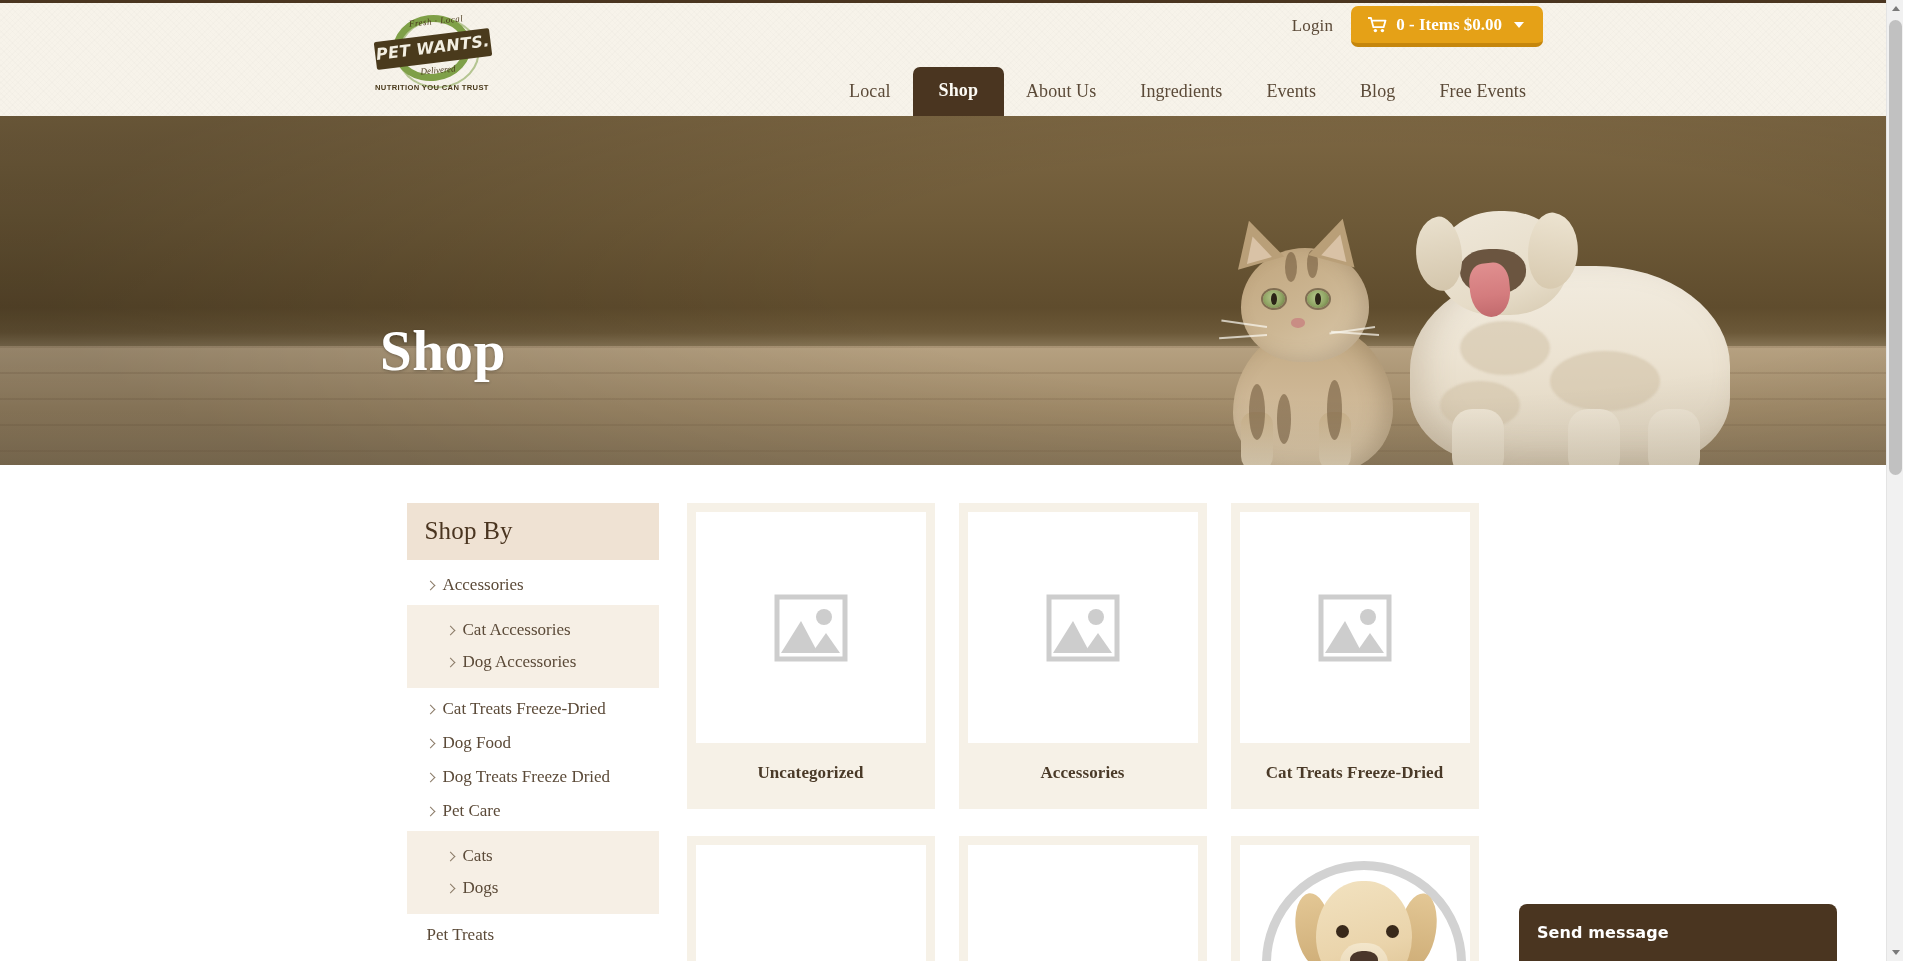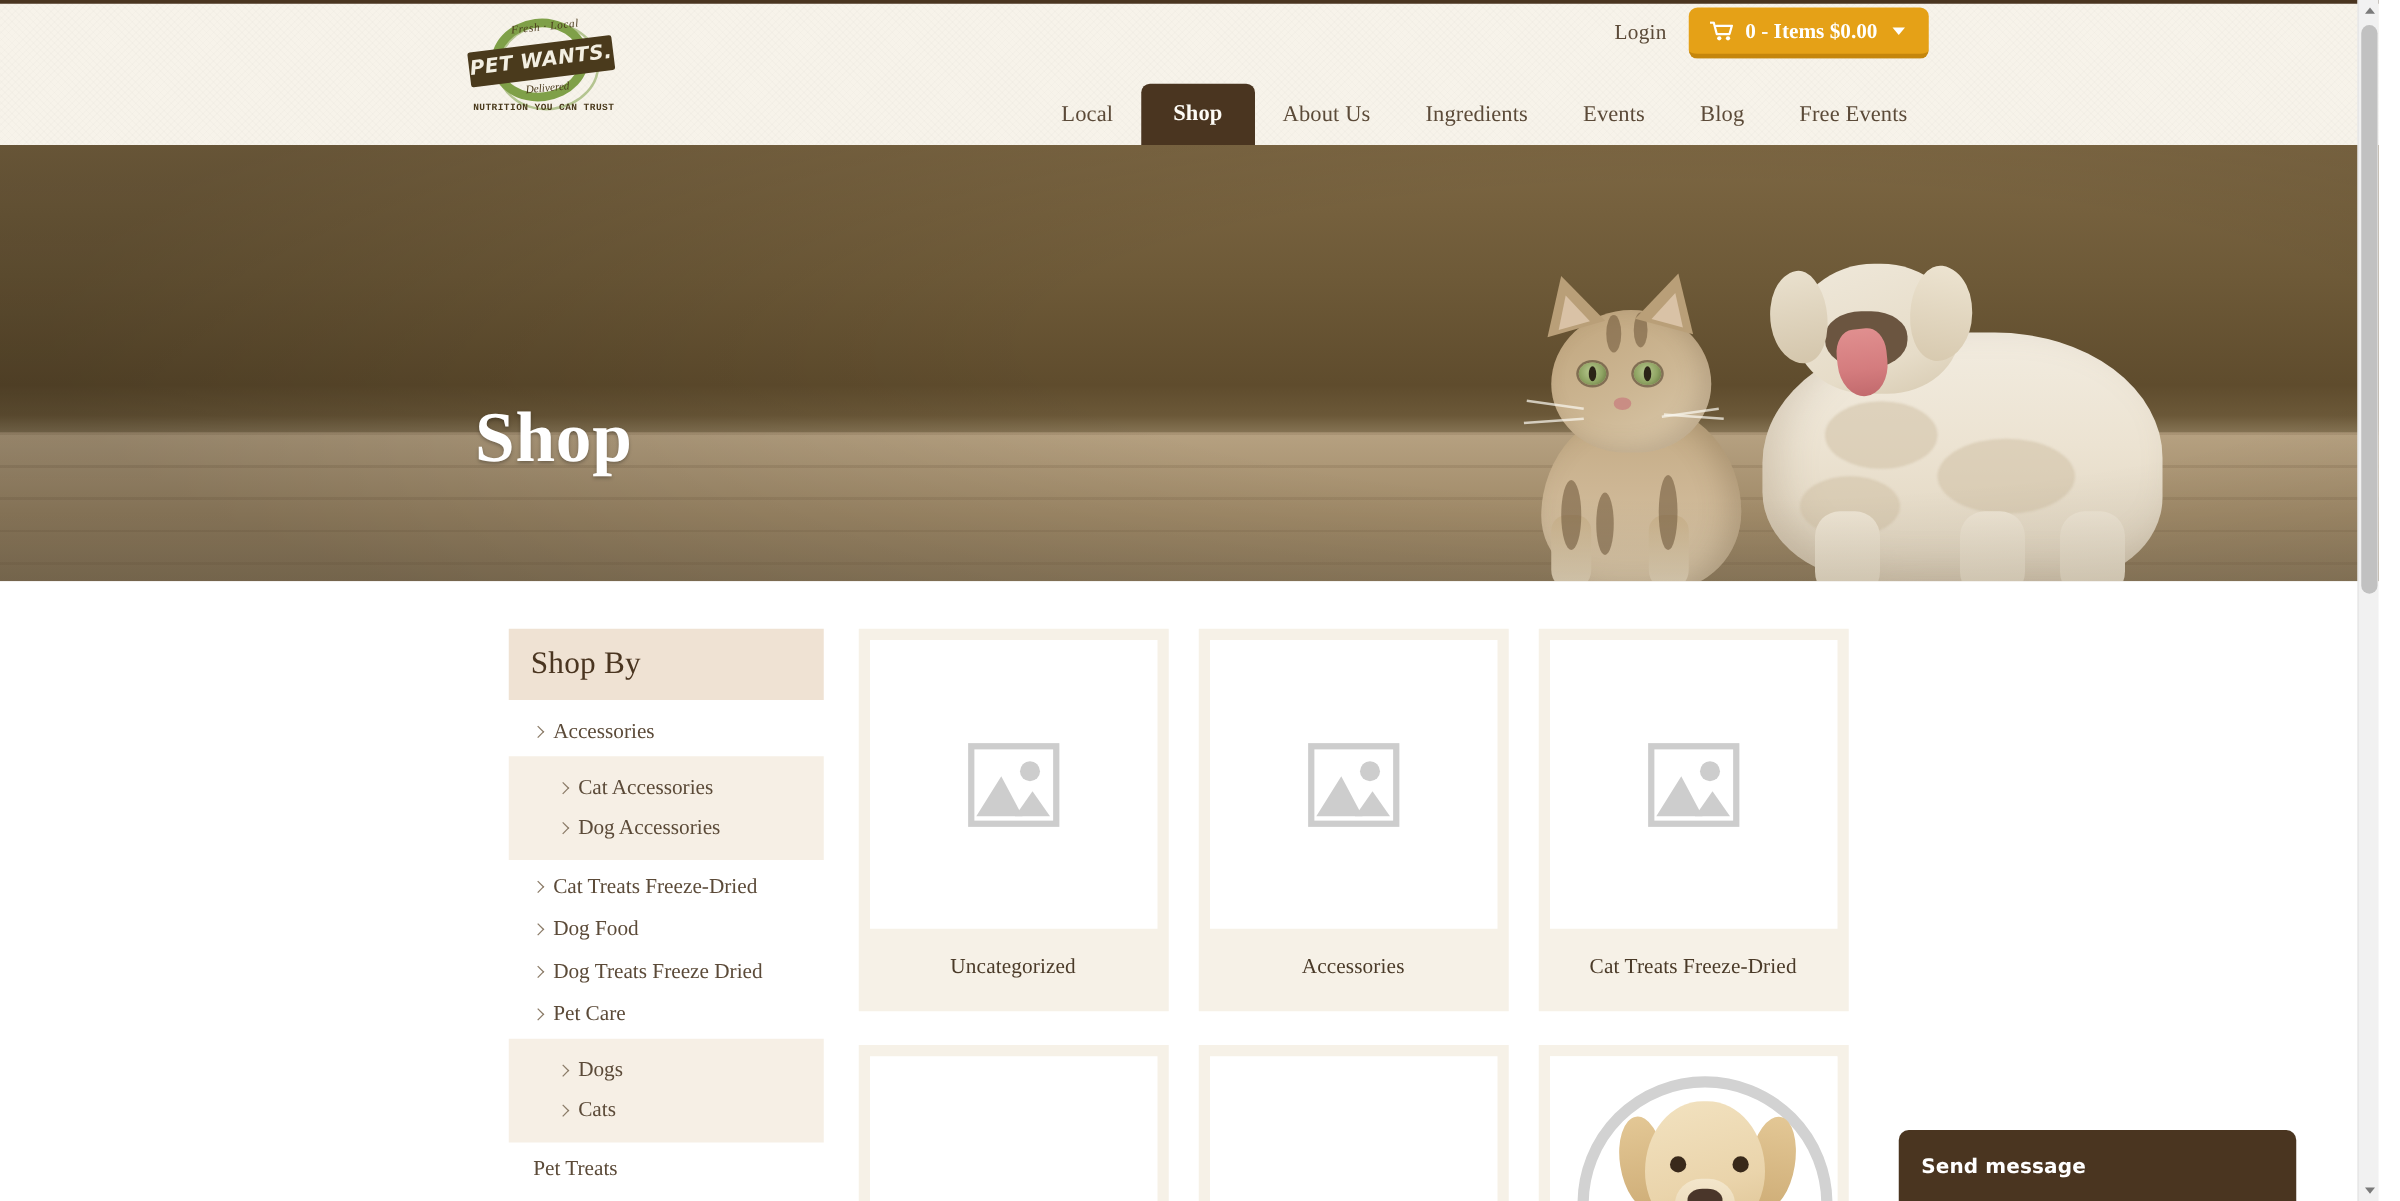--- a/index.html
+++ b/index.html
@@ -112,22 +112,22 @@
     color: #4a3a1c;
     font-size: 9px;
     font-style: italic;
     transform: rotate(-5deg);
   }
   .logo-tagline {
     position: absolute;
     left: 0;
     top: 72px;
     width: 120px;
-    text-align: center;
-    font-family: Liberation Mono, monospace;
+    text-align: left;
+    font-family: Liberation Sans, sans-serif;
     font-size: 7.6px;
     font-weight: bold;
     letter-spacing: 0.35px;
     color: #4a3a1c;
   }
 
   
   .util-bar {
     position: absolute;
     right: 360px;
@@ -485,20 +485,21 @@
     align-items: center;
     justify-content: center;
   }
   .ph-icon { width: 74px; height: 74px; display: block; }
   .product-name {
     text-align: center;
     font-size: 17px;
     color: #4a3a28;
     padding: 20px 6px 26px 6px;
     letter-spacing: 0.1px;
+    font-weight: bold;
   }
   .product-card.photo .product-thumb {
     overflow: hidden;
     position: relative;
     background: #ffffff;
   }
 
   
   .retriever-scene { position: absolute; inset: 0; background: #ffffff; }
   .retriever-ring {
@@ -764,27 +765,27 @@
 
           <li class="sidebar-li">
             <div class="sidebar-link">
               <span class="chev"></span>
               <span>Pet Care</span>
             </div>
             <ul class="sublist">
               <li>
                 <div class="sidebar-link">
                   <span class="chev"></span>
-                  <span>Dogs</span>
+                  <span>Cats</span>
                 </div>
               </li>
               <li>
                 <div class="sidebar-link">
                   <span class="chev"></span>
-                  <span>Cats</span>
+                  <span>Dogs</span>
                 </div>
               </li>
             </ul>
           </li>
 
           <li class="sidebar-li">
             <div class="sidebar-link">
 
               <span>Pet Treats</span>
             </div>

